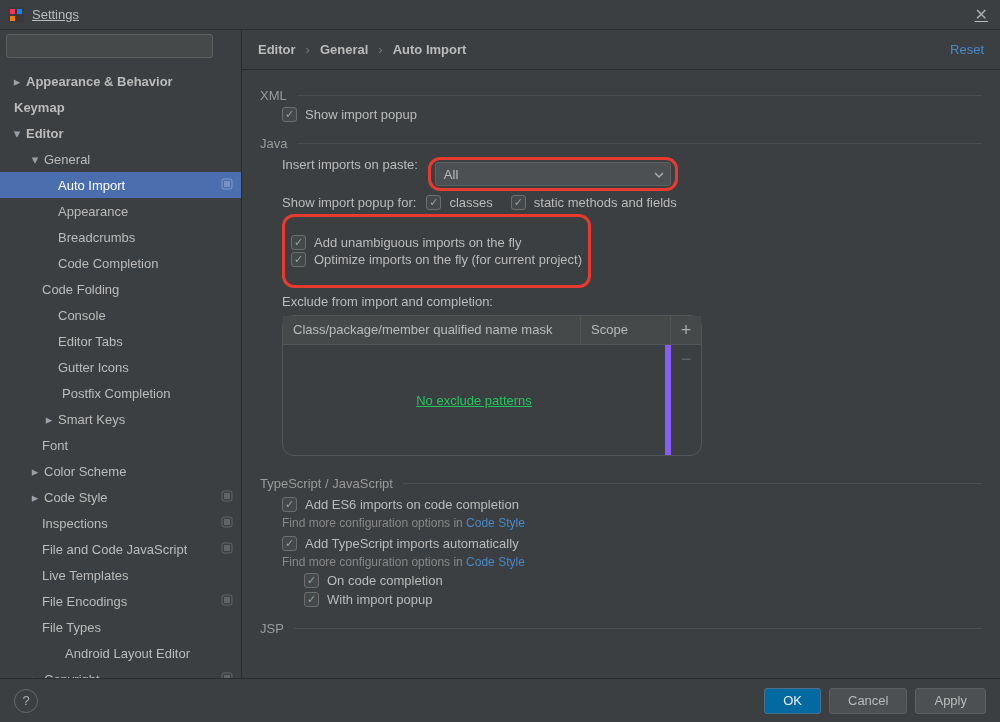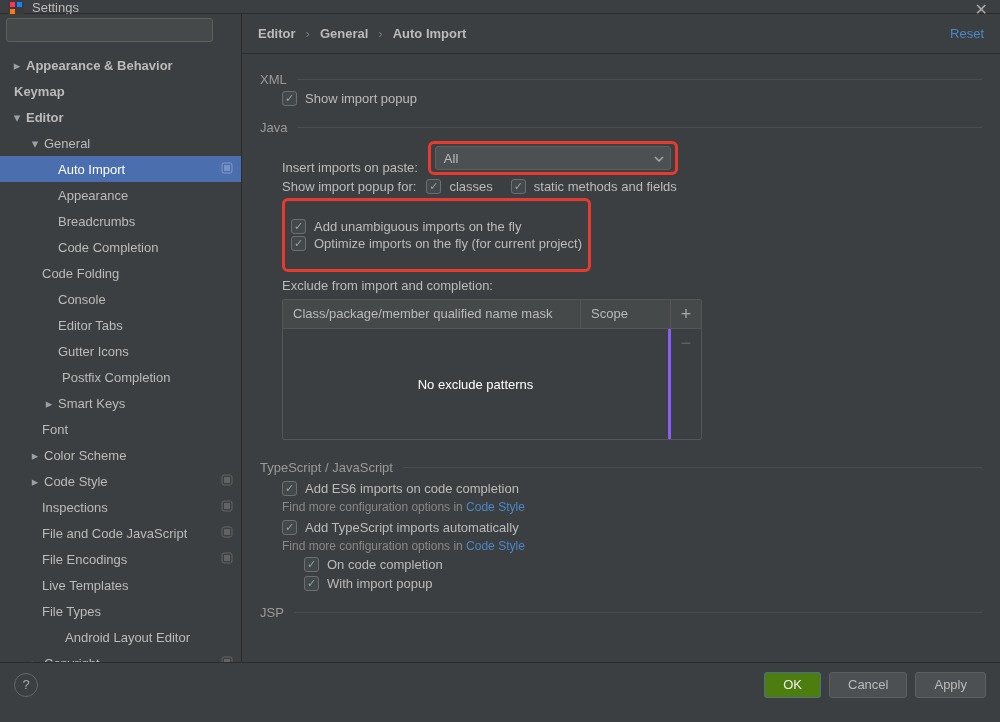--- a/index.html
+++ b/index.html
@@ -7,25 +7,27 @@
       font-family: -apple-system, "Segoe UI", Arial, sans-serif;
       font-size: 13px;
       color: #bbbbbb;
       background: #3c3f41;
       width: 1000px;
       height: 722px;
       overflow: hidden;
       position: relative;
     }
     .titlebar {
-      height: 14px;
-      display: flex;
+      height: 30px;
+      display: flex;
+      align-items: center;
       padding: 0 8px;
       background: #3c3f41;
       border-bottom: 1px solid #2b2b2b;
+      text-decoration: underline;
     }
     .titlebar .app-icon {
       width: 16px; height: 16px;
       margin-right: 8px;
     }
     .titlebar .title { flex: 1; color: #bbb; }
     .titlebar .close { color: #aaa; font-size: 16px; cursor: pointer; padding: 0 4px; }
     .body {
       display: flex;
       height: calc(100% - 30px - 44px);
@@ -87,21 +89,21 @@
       overflow-y: auto;
       flex: 1;
     }
     .section-head {
       color: #9a9a9a;
       margin: 6px 0 4px 0;
       display: flex;
       align-items: center;
     }
     .section-head .line { flex: 1; height: 1px; background: #4a4d4f; margin-left: 10px; }
-    .row { display: flex; align-items: flex-end; margin: 4px 0; }
+    .row { display: flex; align-items: flex-start; margin: 4px 0; }
     .row-indent { padding-left: 22px; }
     .chk {
       width: 15px; height: 15px;
       border: 1px solid #6e6e6e;
       border-radius: 3px;
       margin-right: 8px;
       display: inline-flex;
       align-items: center;
       justify-content: center;
       background: #43494a;
@@ -120,26 +122,26 @@
       border: 1px solid #5e6060;
       border-radius: 3px;
       color: #bbb;
       padding: 0 22px 0 8px;
       display: flex;
       align-items: center;
       position: relative;
       min-width: 230px;
     }
     .select .caret { position: absolute; right: 6px; top: 5px; }
-    .hl-red { border: 3px solid #e83a2e; border-radius: 6px; padding: 2px 4px; }
+    .hl-red { border: 3px solid #e83a2e; border-radius: 12px; padding: 2px 4px; }
     .hl-box { display: inline-flex; align-items: center; gap: 10px; }
     .exclude-table {
       margin-top: 6px;
       border: 1px solid #555;
-      border-radius: 2px;
+      border-radius: 12px;
     }
     .exclude-head {
       display: flex;
       background: #45494a;
       border-bottom: 1px solid #555;
     }
     .exclude-head .col {
       padding: 6px 10px;
       color: #bbb;
     }
@@ -147,22 +149,23 @@
     .exclude-head .c2 { width: 90px; border-right: 1px solid #555;}
     .exclude-body {
       display: flex;
     }
     .exclude-empty {
       flex: 1;
       height: 110px;
       display: flex;
       align-items: center;
       justify-content: center;
-      color: #ffffff;
-      border-right: 3px solid #8b5cf6;
+      color: #22c55e;
+      border-right: 6px solid #8b5cf6;
+      text-decoration: underline;
     }
     .side-btns { width: 30px; display: flex; flex-direction: column; }
     .sbtn {
       height: 28px;
       display: flex;
       align-items: center;
       justify-content: center;
       color: #aaa;
       font-size: 18px;
       cursor: pointer;
@@ -189,21 +192,21 @@
     .btn {
       height: 26px;
       padding: 0 18px;
       border-radius: 3px;
       border: 1px solid #5e6060;
       background: #4c5052;
       color: #bbb;
       display: flex; align-items: center;
       cursor: pointer;
     }
-    .btn.primary { background: #4d7c0f; border-color: #4c708c; color: #eee; }
+    .btn.primary { background: #0369a1; border-color: #4c708c; color: #eee; }
     .underline-first::first-letter { text-decoration: underline; }
   </style>
 </head>
 <body>
 
 <div class="titlebar">
   <span class="app-icon">
     <svg width="16" height="16" viewBox="0 0 16 16">
         <rect width="16" height="16" rx="3" fill="#3a3a3a"></rect>
         <rect x="2" y="2" width="5" height="5" fill="#fe315d"></rect>
@@ -302,28 +305,28 @@
             </svg></span>
         </div>
       <div class="nav-item" style="padding-left:42px">
           <span class="label">File and Code JavaScript</span>
           <span class="badge"><svg width="12" height="12" viewBox="0 0 12 12">
               <rect x="1" y="1" width="10" height="10" rx="2" fill="none" stroke="#888"></rect>
               <rect x="3" y="3" width="6" height="6" fill="#888"></rect>
             </svg></span>
         </div>
       <div class="nav-item" style="padding-left:42px">
+          <span class="label">Live Templates</span>
+        </div>
+      <div class="nav-item" style="padding-left:42px">
           <span class="label">File Encodings</span>
           <span class="badge"><svg width="12" height="12" viewBox="0 0 12 12">
               <rect x="1" y="1" width="10" height="10" rx="2" fill="none" stroke="#888"></rect>
               <rect x="3" y="3" width="6" height="6" fill="#888"></rect>
             </svg></span>
-        </div>
-      <div class="nav-item" style="padding-left:42px">
-          <span class="label">Live Templates</span>
         </div>
       <div class="nav-item" style="padding-left:42px">
           <span class="label">File Types</span>
         </div>
       <div class="nav-item" style="padding-left:65px">
           <span class="label">Android Layout Editor</span>
         </div>
       <div class="nav-item" style="padding-left:28px">
           <span class="arrow">▸</span>
           <span class="label">Copyright</span>

